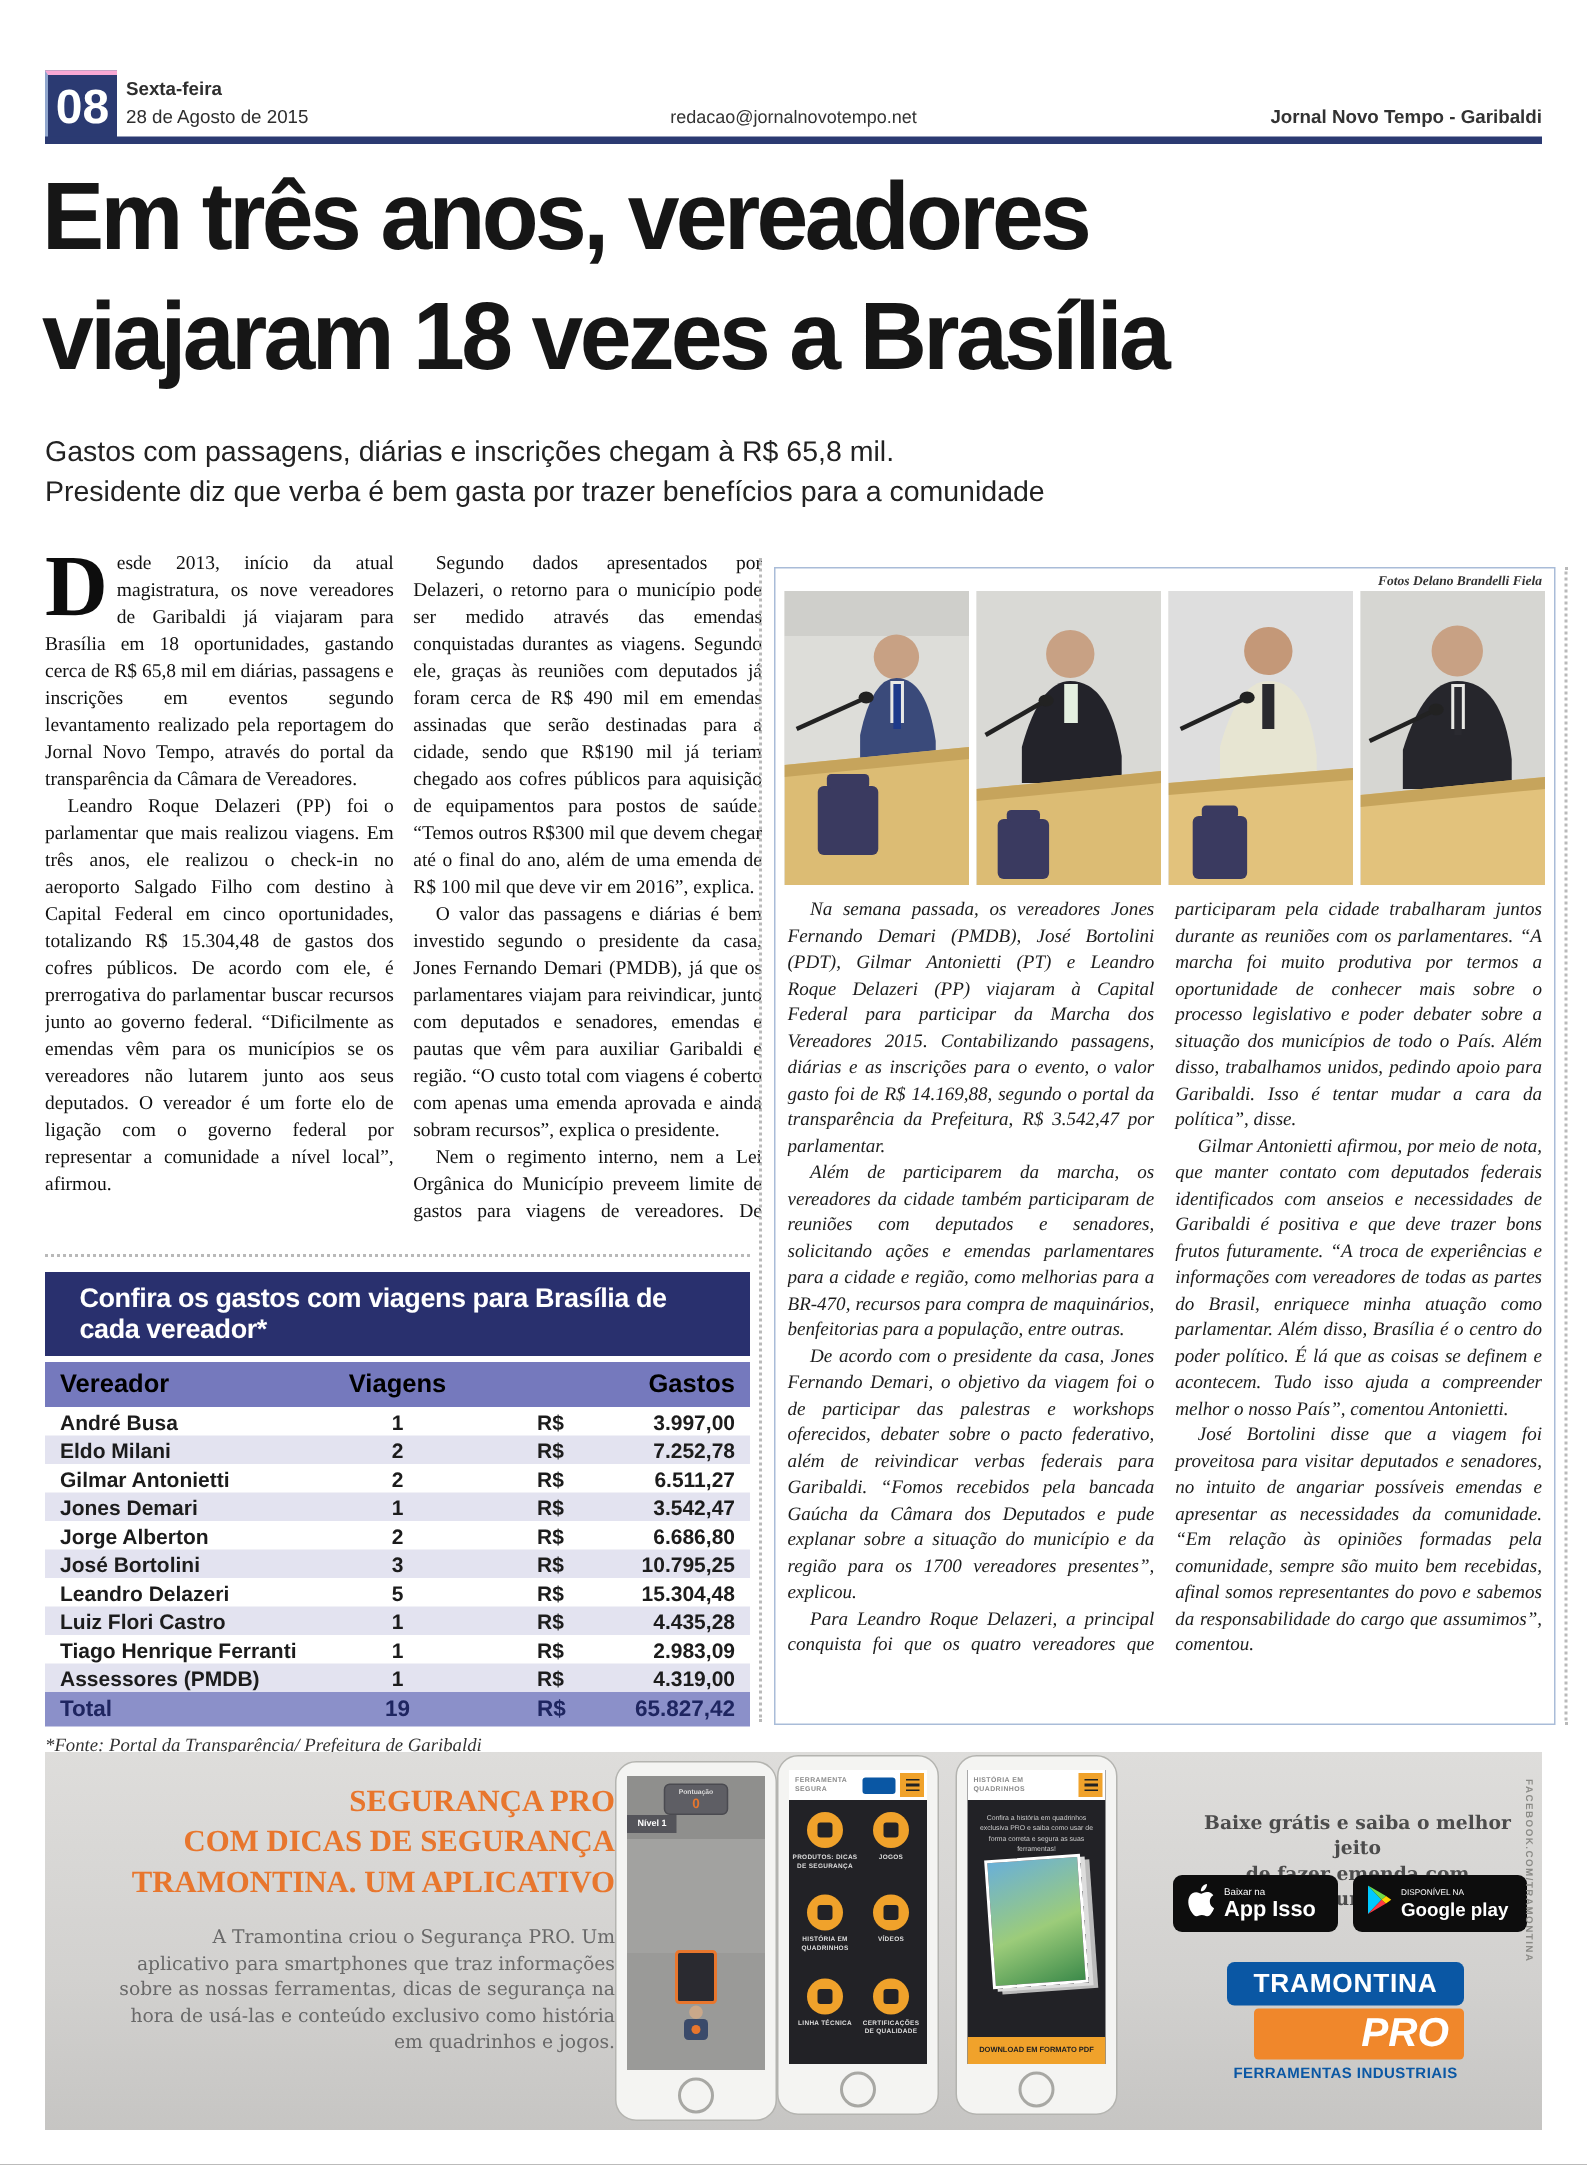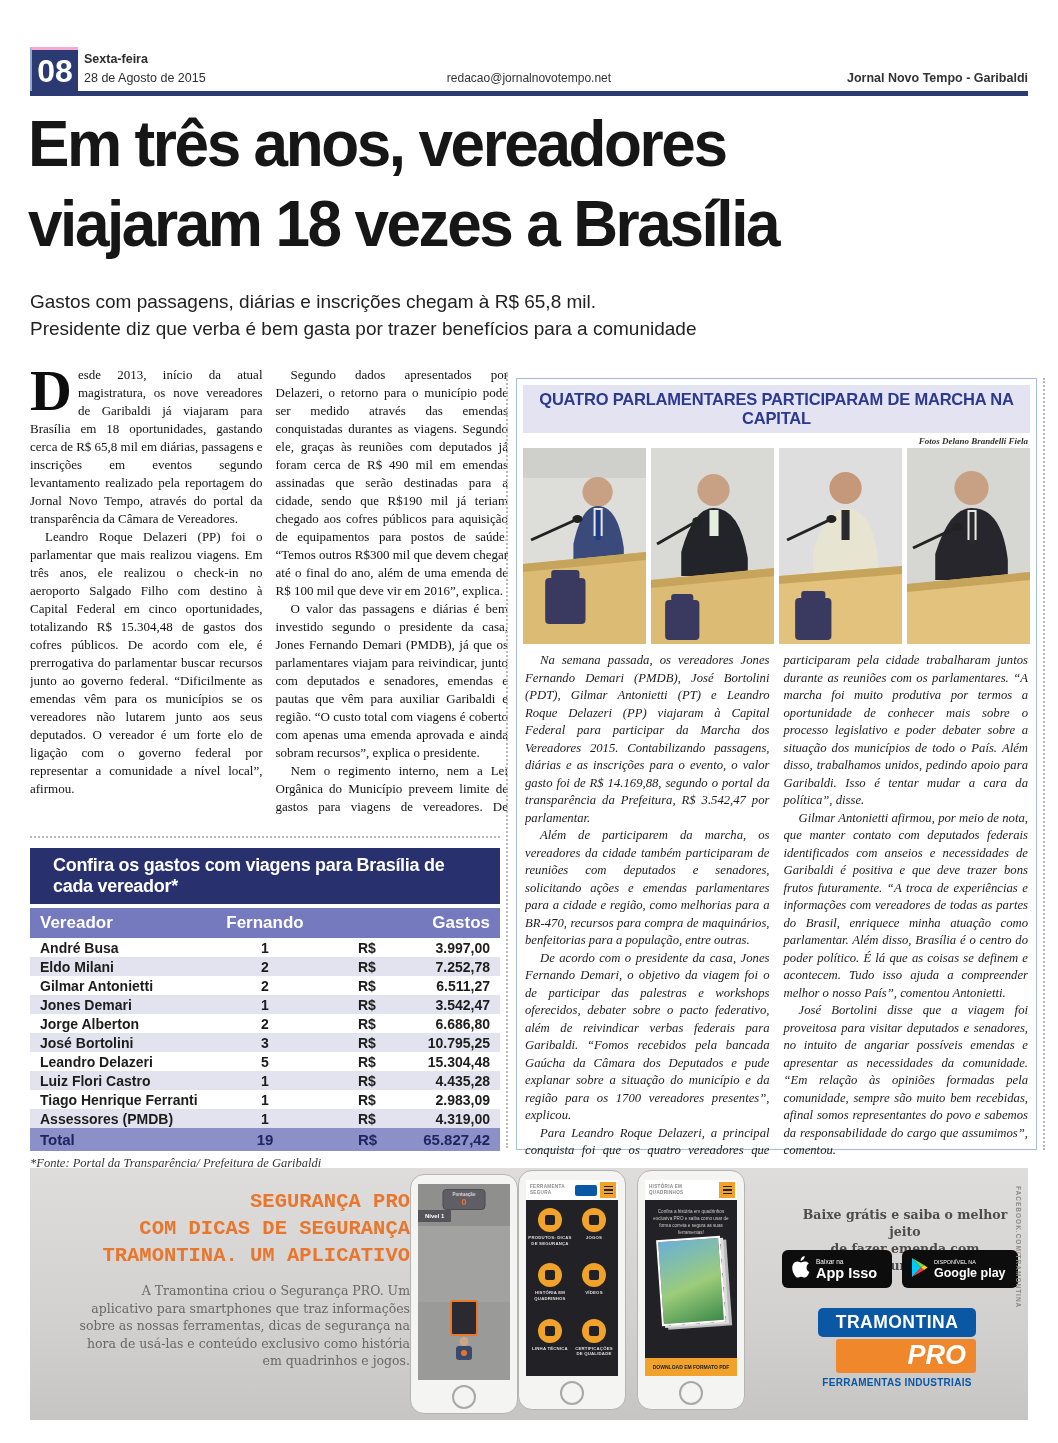--- a/index.html
+++ b/index.html
@@ -31,21 +31,21 @@
   .dropcap{float:left;font-weight:bold;font-size:58px;line-height:46px;padding:2px 6px 0 0;color:#0d0d0d;}
 
   
   .dot-h{position:absolute;border-top:2px dotted #b9b9b9;}
   .dot-v{position:absolute;border-left:2px dotted #b9b9b9;}
 
   
   .xtable{position:absolute;left:30px;top:848px;width:470px;font-family:"Liberation Sans",sans-serif;}
   .xt-title{background:#29306e;color:#fff;font-weight:bold;font-size:18px;letter-spacing:-.3px;
             padding:7px 23px;}
-  .xt-head{background:#7579bd;color:#ffffff;font-weight:bold;font-size:17px;margin-top:4px;
+  .xt-head{background:#7579bd;color:#000000;font-weight:bold;font-size:17px;margin-top:4px;
            display:grid;grid-template-columns:180px 110px 80px 100px;align-items:center;padding:5px 0;}
   .xt-head .h-name{padding-left:10px;}
   .xt-head .h-trips{text-align:center;}
   .xt-head .h-amount{grid-column:3/5;text-align:right;padding-right:10px;}
   .trow{display:grid;grid-template-columns:180px 110px 80px 100px;align-items:center;
         font-weight:bold;font-size:14px;color:#1c1c1c;height:19px;}
   .t-body .trow:nth-child(even){background:#e3e3f0;}
   .tc-name{padding-left:10px;white-space:nowrap;}
   .tc-trips{text-align:center;}
   .tc-cur{padding-left:38px;}
@@ -67,21 +67,21 @@
   .sbox-text{margin:8px 8px 0 8px;height:508px;overflow:hidden;column-count:2;column-gap:14px;column-fill:auto;
              font-family:"Liberation Serif",serif;font-style:italic;font-size:12.7px;line-height:17.5px;
              text-align:justify;color:#1c1c1c;}
   .sbox-text p{margin:0;text-indent:15px;font-family:Liberation Serif, serif;}
   .sbox-text p:first-child{text-indent:15px;}
 
   
   .ad{position:absolute;left:30px;top:1168px;width:998px;height:252px;
       background:linear-gradient(180deg,#dedddb 0%,#d2d1cf 60%,#c6c5c3 100%);overflow:hidden;}
   .ad-left{position:absolute;left:48px;top:20px;width:332px;text-align:right;}
-  .ad-head{font-family:Liberation Mono, monospace;font-weight:bold;font-size:20.5px;line-height:27px;color:#e8762d;}
+  .ad-head{font-family:Liberation Serif, serif;font-weight:bold;font-size:20.5px;line-height:27px;color:#e8762d;}
   .ad-body{font-family:"DejaVu Serif",serif;font-size:12.5px;line-height:17.5px;color:#686868;margin-top:13px;}
 
   .phone{position:absolute;width:108px;height:240px;background:#f4f4f2;border:1px solid #b4b4b0;
          border-radius:14px;box-sizing:border-box;}
   .screen{position:absolute;left:7px;right:7px;top:9px;height:196px;overflow:hidden;background:#222226;}
   .home-btn{position:absolute;bottom:4px;left:50%;transform:translateX(-50%);width:20px;height:20px;
             border:2px solid #a8a8a4;border-radius:50%;}
   
   .scr-game{background:linear-gradient(180deg,#8f8f8d 0 42px,#a2a2a0 42px 118px,#9a9a98 118px 100%);}
   .lvl-chip{position:absolute;left:0;top:26px;background:#54545a;color:#fff;font-size:6px;font-weight:bold;
@@ -174,21 +174,21 @@
 
   <div class="dot-h" style="left:30px;top:836px;width:470px;"></div>
   <div class="dot-h" style="left:30px;top:1146px;width:470px;"></div>
   <div class="dot-v" style="left:506px;top:372px;height:776px;"></div>
   <div class="dot-v" style="left:1043px;top:378px;height:772px;"></div>
 
   <div class="xtable">
     <div class="xt-title">Confira os gastos com viagens para Brasília de cada vereador*</div>
     <div class="xt-head">
       <span class="h-name">Vereador</span>
-      <span class="h-trips">Fernando</span>
+      <span class="h-trips">Viagens</span>
       <span class="h-amount">Gastos</span>
     </div>
     <div class="t-body">
       <div class="trow">
           <span class="tc-name">André Busa</span>
           <span class="tc-trips">1</span>
           <span class="tc-cur">R$</span>
           <span class="tc-amt">3.997,00</span>
         </div>
       <div class="trow">
@@ -249,21 +249,20 @@
     <div class="trow total">
       <span class="tc-name">Total</span>
       <span class="tc-trips">19</span>
       <span class="tc-cur">R$</span>
       <span class="tc-amt">65.827,42</span>
     </div>
     <div class="xt-source">*Fonte: Portal da Transparência/ Prefeitura de Garibaldi</div>
   </div>
 
   <div class="sbox">
-    <div class="sbox-title">QUATRO PARLAMENTARES PARTICIPARAM DE MARCHA NA CAPITAL</div>
     <div class="sbox-credit">Fotos Delano Brandelli Fiela</div>
     <div class="photos">
       <div class="photo">
         <svg viewBox="0 0 122 196" preserveAspectRatio="none">
           <rect width="122" height="196" fill="#ddddd9"></rect>
           <rect x="0" y="0" width="122" height="30" fill="#cfcfcb"></rect>
           <circle cx="74" cy="44" r="15" fill="#c8a184"></circle>
           <path d="M50 96 Q58 58 74 58 Q94 58 100 100 L100 120 L50 120 Z" fill="#3a4a7a"></path>
           <rect x="70" y="60" width="9" height="28" fill="#e8e8e4"></rect>
           <rect x="72" y="62" width="5" height="30" fill="#1e3a8a"></rect>

